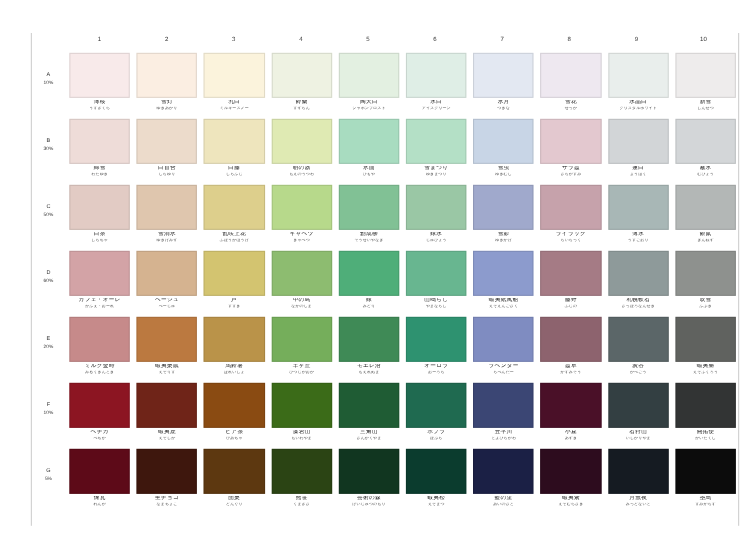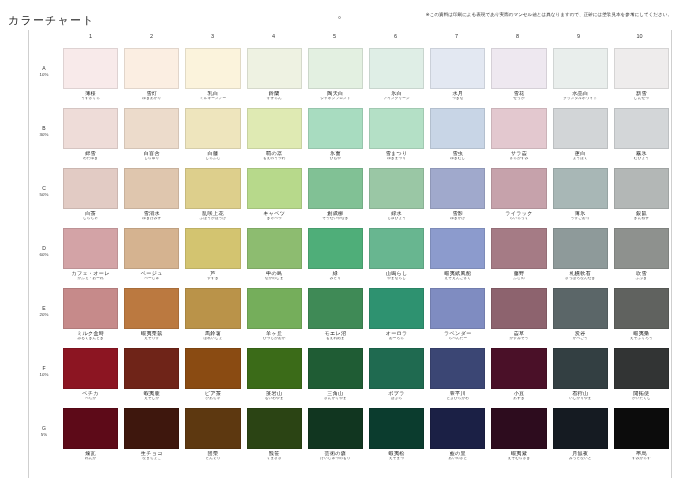--- a/index.html
+++ b/index.html
@@ -130,25 +130,20 @@
     letter-spacing: 0.1px;
     white-space: nowrap;
     overflow: hidden;
   }
 </style>
 </head>
 <body>
 
 <div id="page">
 
-  <div id="header">
-    <div id="chart-title">カラーチャート</div>
-    <div id="corner-mark"></div>
-    <div id="disclaimer">※この資料は印刷による表現であり実際のマンセル値とは異なりますので、正確には塗装見本を参考にしてください。</div>
-  </div>
 
   <div id="grid-frame"></div>
 
   <div id="col-header">
       <div class="col-num">1</div>
       <div class="col-num">2</div>
       <div class="col-num">3</div>
       <div class="col-num">4</div>
       <div class="col-num">5</div>
       <div class="col-num">6</div>

